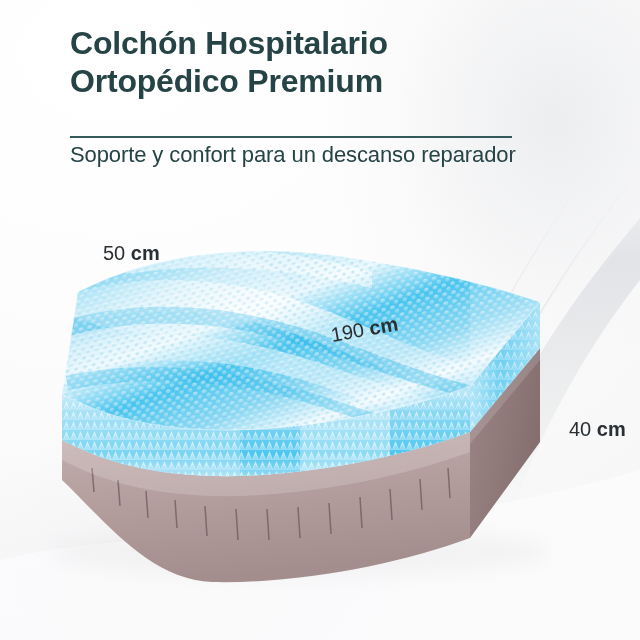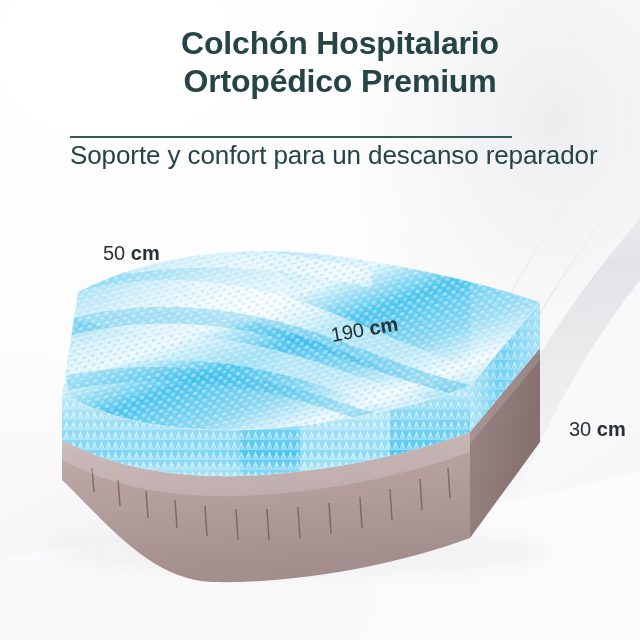--- a/index.html
+++ b/index.html
@@ -50,21 +50,20 @@
     height: 640px;
     pointer-events: none;
   }
 
   
   .header {
     position: absolute;
     left: 70px;
     top: 24px;
     width: 540px;
-    text-align: center;
   }
   .title {
     margin: 0;
     color: #264445;
     font-size: 32px;
     line-height: 38px;
     font-weight: 700;
     letter-spacing: -0.2px;
     white-space: pre-line;
   }
@@ -75,21 +74,21 @@
     width: 442px;
     height: 2px;
     background: #33595a;
   }
   .subtitle {
     position: absolute;
     left: 70px;
     top: 140px;
     margin: 0;
     color: #264445;
-    font-size: 26px;
+    font-size: 22px;
     line-height: 30px;
     font-weight: 400;
     letter-spacing: -0.1px;
     white-space: nowrap;
   }
 
   
   .product {
     position: absolute;
     left: 0;
@@ -328,16 +327,16 @@
 
   <div class="dim dim-width">
     <span>50</span><span>&nbsp;</span><span class="unit">cm</span>
   </div>
 
   <div class="dim dim-length">
     <span>190</span><span>&nbsp;</span><span class="unit">cm</span>
   </div>
 
   <div class="dim dim-height">
-    <span>30</span><span>&nbsp;</span><span class="unit">cm</span>
+    <span>40</span><span>&nbsp;</span><span class="unit">cm</span>
   </div>
 
 </div>
 
 </body></html>

